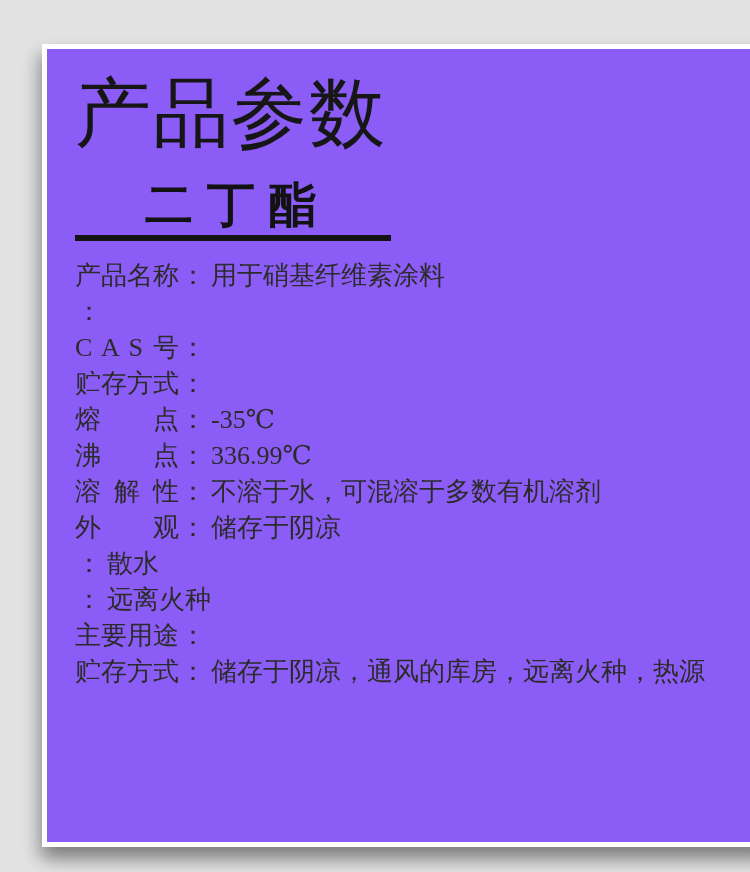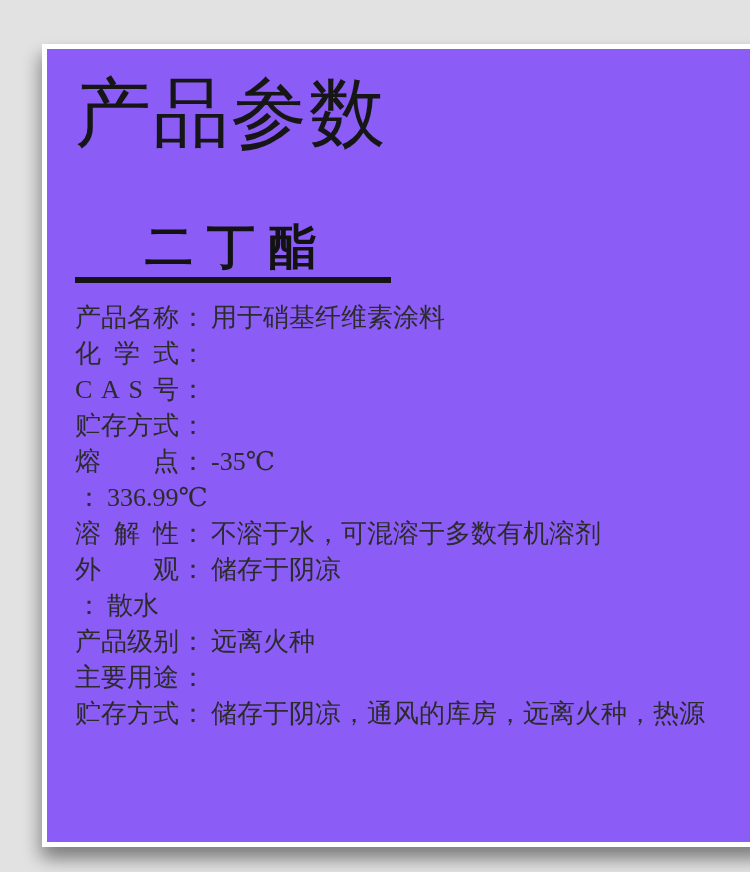--- a/index.html
+++ b/index.html
@@ -29,21 +29,21 @@
   .page-title {
     font-family: "Liberation Sans", "DejaVu Sans", sans-serif;
     font-size: 76px;
     line-height: 1;
     letter-spacing: 2px;
     color: #161616;
     white-space: nowrap;
   }
   .subtitle-wrap {
     width: 316px;
-    margin-top: 72px;
+    margin-top: 30px;
     border-bottom: 6px solid #141414;
     padding-bottom: 6px;
     text-align: center;
   }
   .product-subtitle {
     font-family: "Liberation Sans", "DejaVu Sans", sans-serif;
     font-size: 48px;
     font-weight: 700;
     line-height: 1;
     letter-spacing: 14px;
@@ -91,56 +91,55 @@
     <div class="product-subtitle">二丁酯</div>
   </div>
 
   <div class="spec-list">
       <div class="spec-row">
         <span class="spec-label">产品名称</span>
         <span class="spec-colon">：</span>
         <div class="spec-value">用于硝基纤维素涂料</div>
       </div>
       <div class="spec-row">
-        <span class="spec-label">化 学 式</span>
         <span class="spec-colon">：</span>
       </div>
       <div class="spec-row">
         <span class="spec-label">C A S 号</span>
         <span class="spec-colon">：</span>
       </div>
       <div class="spec-row">
         <span class="spec-label">贮存方式</span>
         <span class="spec-colon">：</span>
       </div>
       <div class="spec-row">
         <span class="spec-label">熔 点</span>
         <span class="spec-colon">：</span>
         <div class="spec-value">-35℃</div>
       </div>
       <div class="spec-row">
+        <span class="spec-label">沸 点</span>
         <span class="spec-colon">：</span>
         <div class="spec-value">336.99℃</div>
       </div>
       <div class="spec-row">
         <span class="spec-label">溶 解 性</span>
         <span class="spec-colon">：</span>
         <div class="spec-value">不溶于水，可混溶于多数有机溶剂</div>
       </div>
       <div class="spec-row">
         <span class="spec-label">外 观</span>
         <span class="spec-colon">：</span>
         <div class="spec-value">储存于阴凉</div>
       </div>
       <div class="spec-row">
         <span class="spec-colon">：</span>
         <div class="spec-value">散水</div>
       </div>
       <div class="spec-row">
-        <span class="spec-label">产品级别</span>
         <span class="spec-colon">：</span>
         <div class="spec-value">远离火种</div>
       </div>
       <div class="spec-row">
         <span class="spec-label">主要用途</span>
         <span class="spec-colon">：</span>
       </div>
       <div class="spec-row">
         <span class="spec-label">贮存方式</span>
         <span class="spec-colon">：</span>

